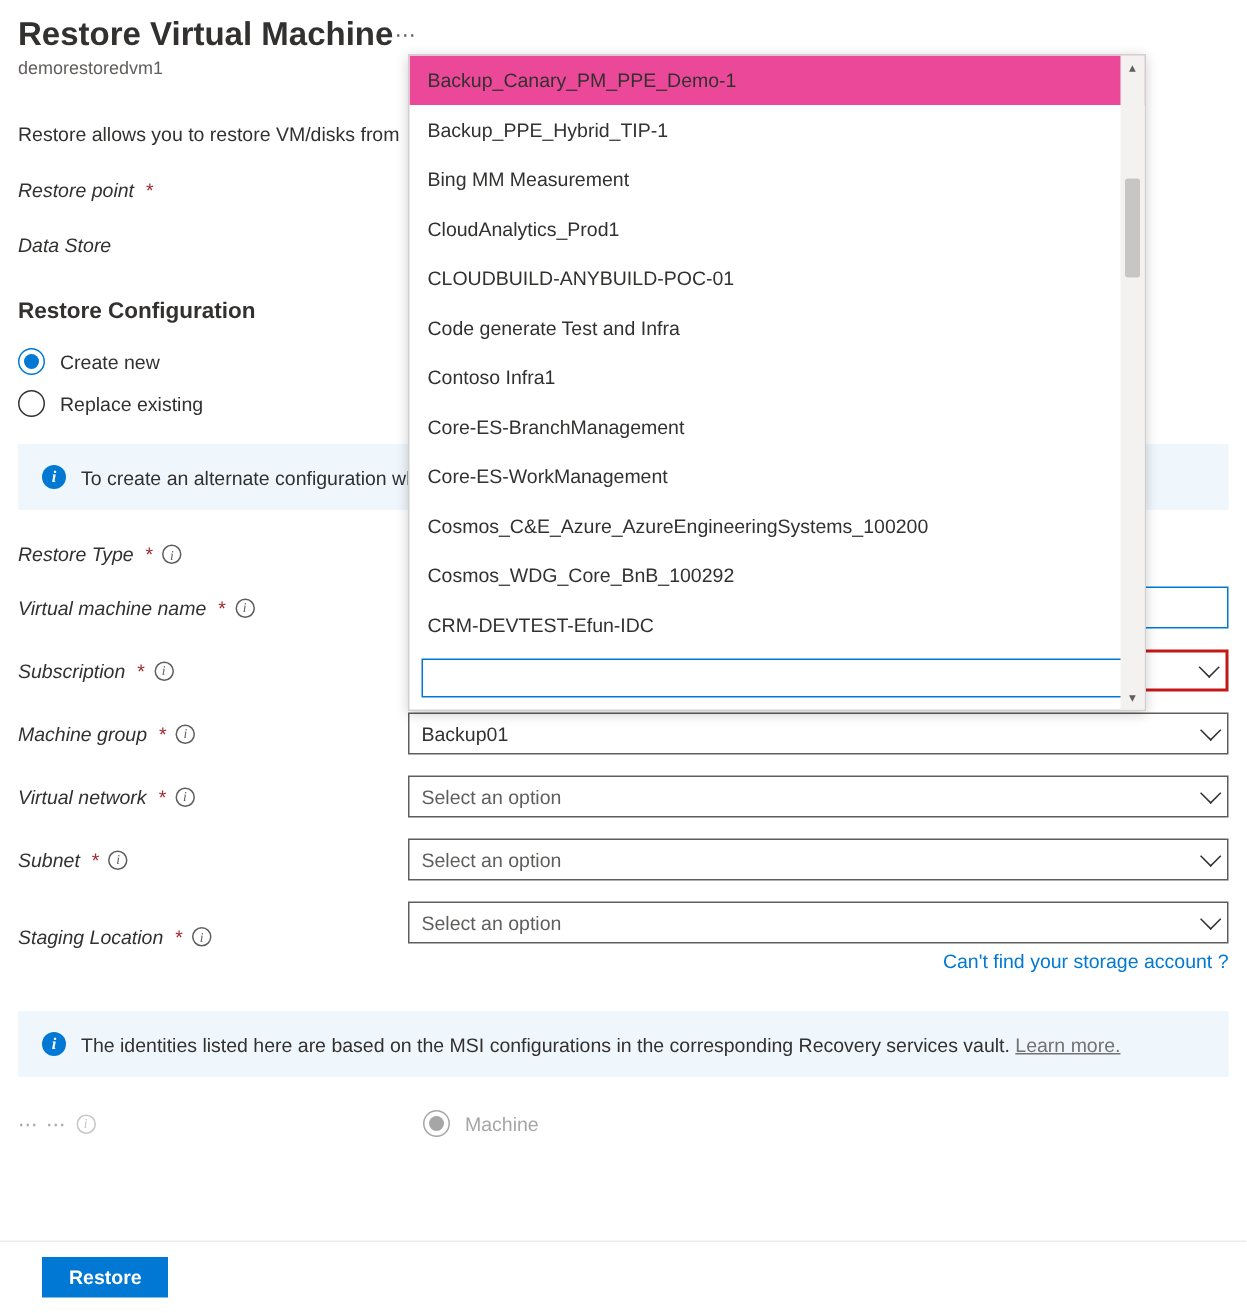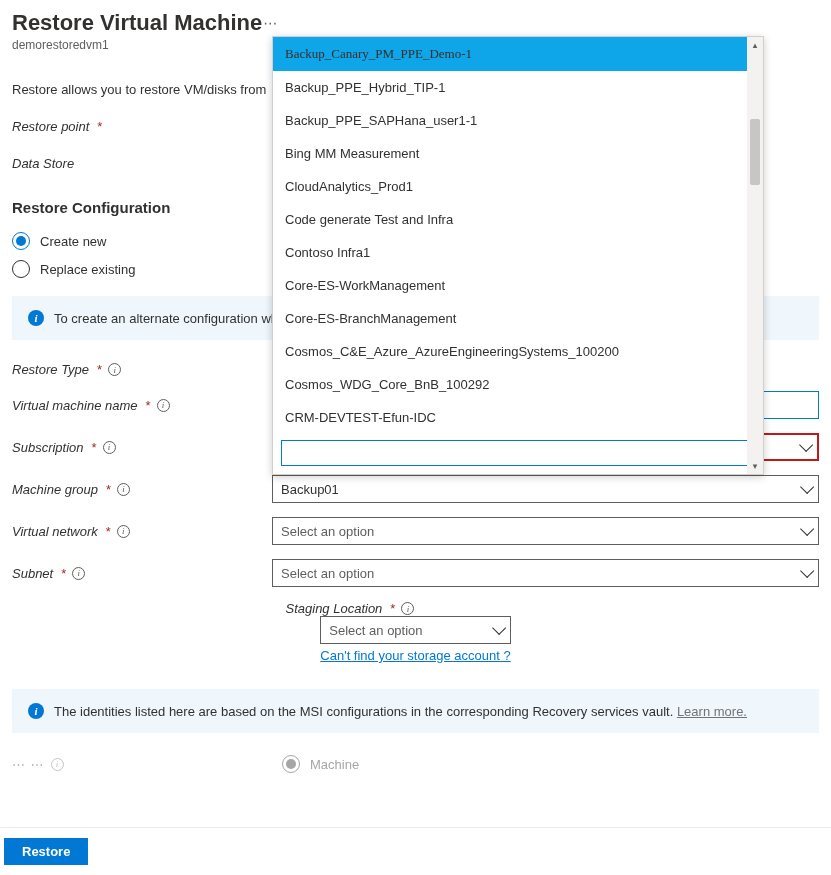--- a/index.html
+++ b/index.html
@@ -66,57 +66,57 @@
     .select-box.highlighted { border: 2.5px solid #c41818; }
     .chevron {
       width: 10px; height: 10px; border-right: 1px solid #323130;
       border-bottom: 1px solid #323130; transform: rotate(45deg) translateY(-3px);
     }
     .text-input {
       width: 100%; height: 28px; border: 1.5px solid #0078d4; background: #fff;
       padding: 0 6px; font-size: 13px; outline: none;
     }
     .link-right {
-      text-align: right; font-size: 13px; color: #0078d4; text-decoration: underline;
+      text-align: right; font-size: 13px; color: #0078d4; 
       margin-top: 4px; cursor: pointer;
     }
     .identities-row {
       display: flex; align-items: center; gap: 10px; margin-top: 16px; color: #a6a6a6;
     }
     .identities-row .radio.disabled { border-color: #a6a6a6; }
     .identities-row .radio.disabled::after {
       content: ""; width: 10px; height: 10px; border-radius: 50%; background: #a6a6a6;
     }
     .cutoff-fade {
       position: absolute; left: 0; right: 0; top: 802px; height: 24px;
       background: linear-gradient(to bottom, rgba(255,255,255,0), #fff);
       pointer-events: none;
     }
     .footer {
       position: absolute; bottom: 0; left: 0; right: 0;
-      border-top: 1px solid #edebe9; background: #fff; padding: 10px 4px; margin-top: 41px;
+      border-top: 1px solid #edebe9; background: #fff; padding: 10px 28px; margin-top: 41px;
     }
     .restore-btn {
       background: #0078d4; color: #fff; border: none; padding: 6px 18px;
       font-size: 13px; font-weight: 600; cursor: pointer;
     }
     
     .dropdown-panel {
       position: absolute; left: 272px; top: 36px; width: 492px;
       background: #fff; box-shadow: 0 2px 8px rgba(0,0,0,0.2);
       border: 1px solid #d2d0ce;
     }
     .dropdown-list {
       max-height: 426px; overflow: hidden; position: relative;
     }
     .dropdown-item {
       padding: 9px 12px; font-size: 13px; color: #323130; cursor: pointer;
       white-space: nowrap; overflow: hidden; text-overflow: ellipsis;
     }
-    .dropdown-item.selected { background: #0ea5e9; font-family: Liberation Serif, serif; }
+    .dropdown-item.selected { background: #ec4899; }
     .dropdown-scrollbar {
       position: absolute; right: 0; top: 0; bottom: 0; width: 16px; background: #f3f2f1;
     }
     .scroll-up, .scroll-down {
       position: absolute; width: 16px; height: 16px; display: flex;
       align-items: center; justify-content: center; font-size: 9px; color: #605e5c;
     }
     .scroll-up { top: 0; }
     .scroll-down { bottom: 0; }
     .scroll-thumb {
@@ -242,21 +242,21 @@
       <span class="info-icon">i</span>
     </div>
     <div class="field-col">
       <div class="select-box placeholder">
         <span>Select an option</span>
         <span class="chevron"></span>
       </div>
     </div>
   </div>
 
-  <div class="form-row" style="margin-bottom:2px;flex-direction:column;">
+  <div class="form-row" style="margin-bottom:2px;">
     <div class="label-col">
       <span class="label">Staging Location</span>
       <span class="req">*</span>
       <span class="info-icon">i</span>
     </div>
     <div class="field-col">
       <div class="select-box placeholder">
         <span>Select an option</span>
         <span class="chevron"></span>
       </div>
@@ -285,27 +285,27 @@
 <div class="cutoff-fade"></div>
 
 <div class="footer">
   <button class="restore-btn">Restore</button>
 </div>
 
 <div class="dropdown-panel">
   <div class="dropdown-list" id="dropdown-list">
       <div class="dropdown-item selected">Backup_Canary_PM_PPE_Demo-1</div>
       <div class="dropdown-item">Backup_PPE_Hybrid_TIP-1</div>
-      <div class="dropdown-item">Backup_PPE_SAPHana_user1-1</div>
       <div class="dropdown-item">Bing MM Measurement</div>
       <div class="dropdown-item">CloudAnalytics_Prod1</div>
+      <div class="dropdown-item">CLOUDBUILD-ANYBUILD-POC-01</div>
       <div class="dropdown-item">Code generate Test and Infra</div>
       <div class="dropdown-item">Contoso Infra1</div>
+      <div class="dropdown-item">Core-ES-BranchManagement</div>
       <div class="dropdown-item">Core-ES-WorkManagement</div>
-      <div class="dropdown-item">Core-ES-BranchManagement</div>
       <div class="dropdown-item">Cosmos_C&amp;E_Azure_AzureEngineeringSystems_100200</div>
       <div class="dropdown-item">Cosmos_WDG_Core_BnB_100292</div>
       <div class="dropdown-item">CRM-DEVTEST-Efun-IDC</div>
     </div>
   <div class="dropdown-scrollbar">
     <div class="scroll-up">▴</div>
     <div class="scroll-thumb"></div>
     <div class="scroll-down">▾</div>
   </div>
   <div class="dropdown-search">

